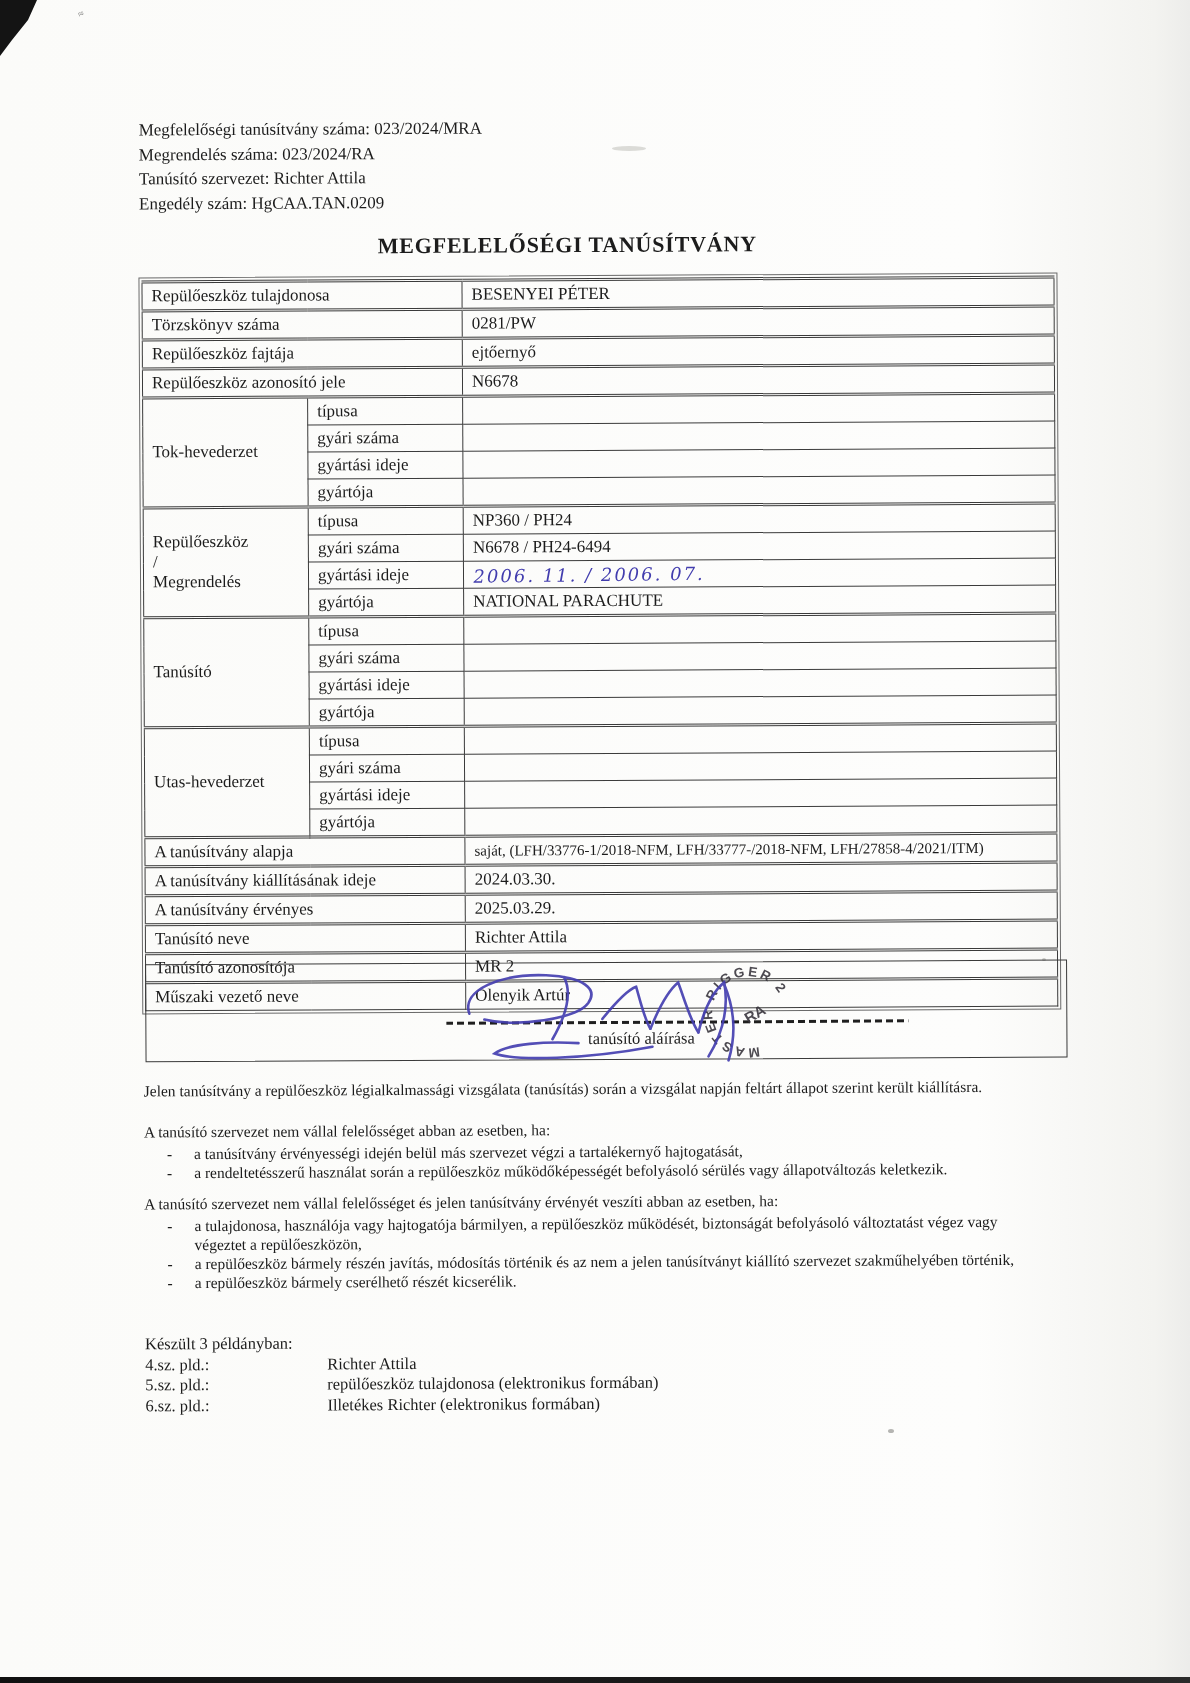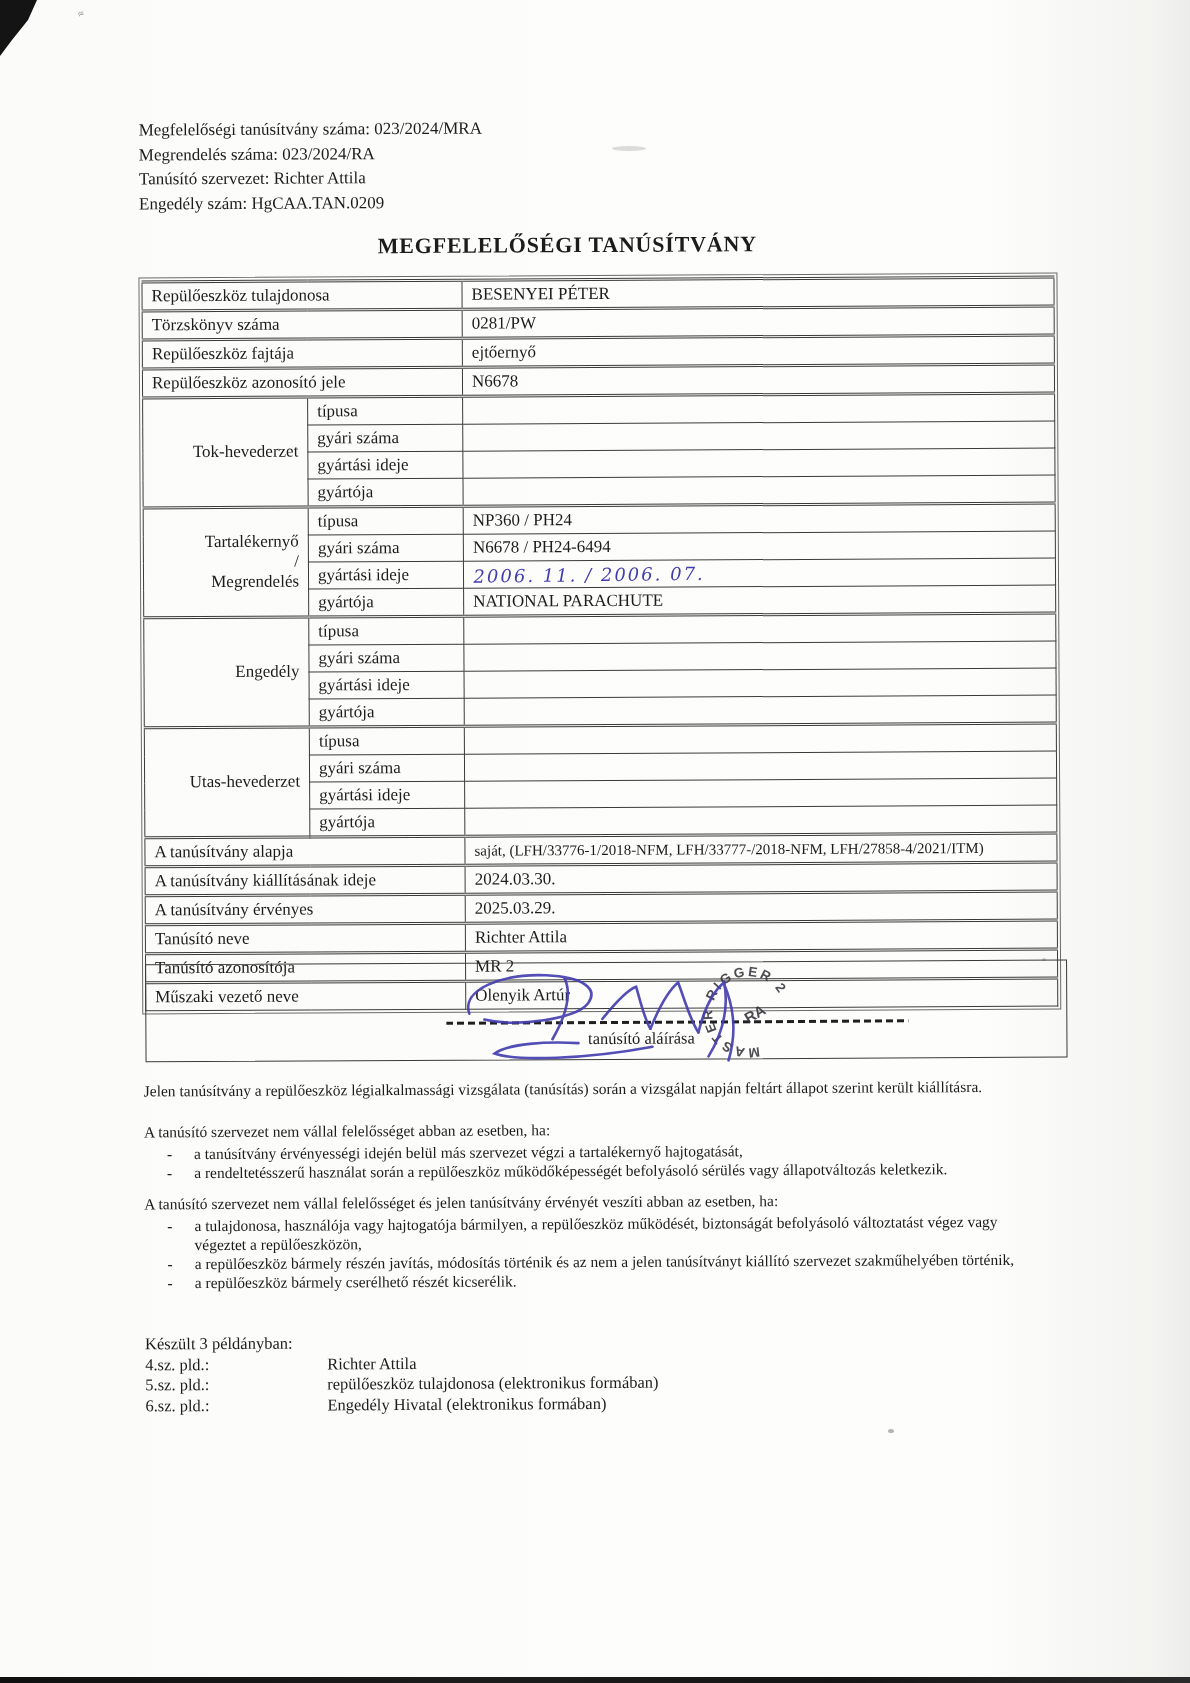--- a/index.html
+++ b/index.html
@@ -42,21 +42,21 @@
   table.cert col.c-val{width:592px;}
   table.cert td{
     border:1.6px solid #3b3b3b;
     font-size:17px;line-height:20px;
     padding:2px 9px 3px;height:21px;
     overflow:hidden;white-space:nowrap;
     vertical-align:middle;
   }
   tr.major > td{border-top:3px double #3a3a3a;}
   tr.sub > td{border-top:1.2px solid #5a5a5a;}
-  td.grp{text-align:right;line-height:22px;font-family:Liberation Serif, serif;}
+  td.grp{text-align:left;line-height:22px;font-family:Liberation Serif, serif;}
   td.val.small{font-size:15px;}
   td.val.hand{
     font-family:"DejaVu Serif","Liberation Serif",serif;
     font-style:italic;color:#423dae;font-size:18px;letter-spacing:2px;
     transform:rotate(-0.4deg);
   }
 
   
   .sig-box{
     position:absolute;left:140px;top:962px;width:920px;height:96px;
@@ -145,42 +145,42 @@
           <tr class="sub">
             <td class="sublbl">gyártási ideje</td>
             <td class="val"></td>
           </tr>
           <tr class="sub">
             <td class="sublbl">gyártója</td>
             <td class="val"></td>
           </tr>
           <tr class="major">
             <td rowspan="4" class="grp">
-              <div>Tartalékernyő</div>
+              <div>Repülőeszköz</div>
               <div>/</div>
               <div>Megrendelés</div>
             </td>
             <td class="sublbl">típusa</td>
             <td class="val">NP360 / PH24</td>
           </tr>
           <tr class="sub">
             <td class="sublbl">gyári száma</td>
             <td class="val">N6678 / PH24-6494</td>
           </tr>
           <tr class="sub">
             <td class="sublbl">gyártási ideje</td>
             <td class="val hand">2006. 11.  / 2006. 07.</td>
           </tr>
           <tr class="sub">
             <td class="sublbl">gyártója</td>
             <td class="val">NATIONAL PARACHUTE</td>
           </tr>
           <tr class="major">
             <td rowspan="4" class="grp">
-              <div>Engedély</div>
+              <div>Tanúsító</div>
             </td>
             <td class="sublbl">típusa</td>
             <td class="val"></td>
           </tr>
           <tr class="sub">
             <td class="sublbl">gyári száma</td>
             <td class="val"></td>
           </tr>
           <tr class="sub">
             <td class="sublbl">gyártási ideje</td>
@@ -299,19 +299,19 @@
         <div class="copy-row">
           <span class="clabel">4.sz. pld.:</span>
           <span>Richter Attila</span>
         </div>
         <div class="copy-row">
           <span class="clabel">5.sz. pld.:</span>
           <span>repülőeszköz tulajdonosa (elektronikus formában)</span>
         </div>
         <div class="copy-row">
           <span class="clabel">6.sz. pld.:</span>
-          <span>Engedély Hivatal (elektronikus formában)</span>
+          <span>Illetékes Richter (elektronikus formában)</span>
         </div>
       </div>
     </div>
 
   </div>
 </div>
 
 </body></html>

